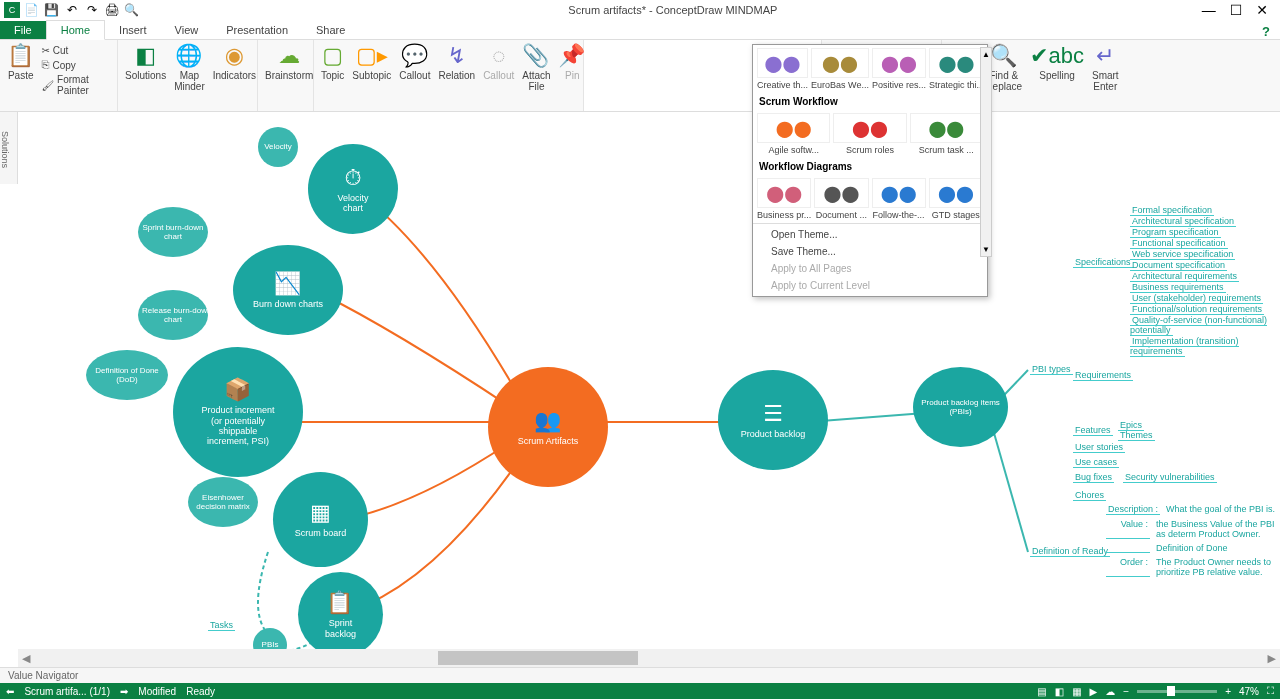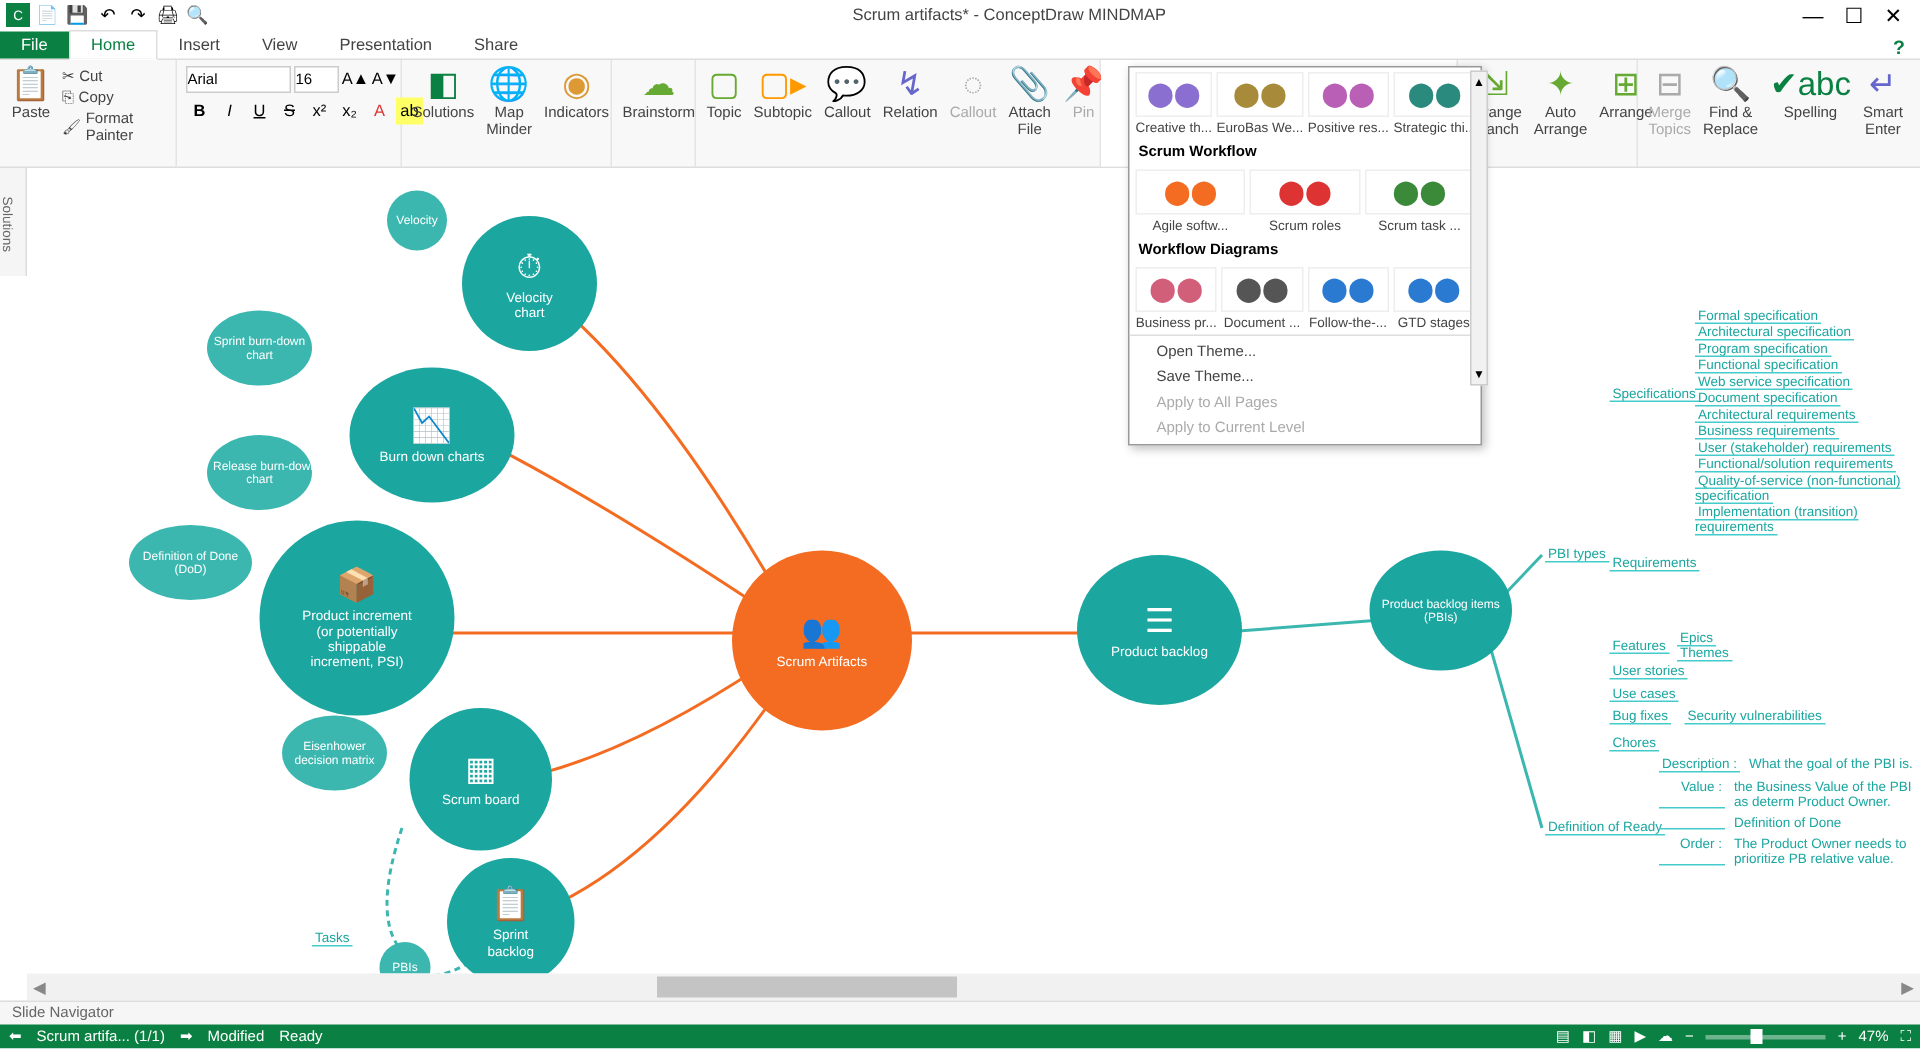--- a/index.html
+++ b/index.html
@@ -115,41 +115,20 @@
         </div>
       <div class="col" style="margin-top:2px">
         <div class="btn-small">✂ <span>Cut</span></div>
         <div class="btn-small">⎘ <span>Copy</span></div>
         <div class="btn-small">🖌 <span>Format Painter</span></div>
       </div>
     </div>
     <div class="group-label">Clipboard</div>
   </div>
 
-  <div class="group" style="width:150px">
-    <div class="group-body col" style="padding:2px">
-      <div class="font-row">
-        <input class="font-sel font-name" value="Arial" style="">
-        <input class="font-sel font-size" value="16" style="">
-        <span class="fmt-btn">A▲</span>
-        <span class="fmt-btn">A▼</span>
-      </div>
-      <div class="font-row">
-        <span class="fmt-btn" style="font-weight:bold">B</span>
-        <span class="fmt-btn" style="font-style:italic">I</span>
-        <span class="fmt-btn" style="text-decoration:underline">U</span>
-        <span class="fmt-btn" style="text-decoration:line-through">S</span>
-        <span class="fmt-btn">x²</span>
-        <span class="fmt-btn">x₂</span>
-        <span class="fmt-btn" style="color:#d33">A</span>
-        <span class="fmt-btn" style="background:#ff6">ab</span>
-      </div>
-    </div>
-    <div class="group-label">Font</div>
-  </div>
 
   <div class="group" style="width:140px">
     <div class="group-body">
       <div class="btn-v">
           <span class="ico" style="color:#0b8043">◧</span>
           <span>Solutions</span>
         </div>
       <div class="btn-v">
           <span class="ico">🌐</span>
           <span style="white-space:pre">Map
@@ -350,21 +329,21 @@
         <div class="link" style="position: static; margin-bottom: 1px;"><span class="link-box">Formal specification</span></div>
         <div class="link" style="position: static; margin-bottom: 1px;"><span class="link-box">Architectural specification</span></div>
         <div class="link" style="position: static; margin-bottom: 1px;"><span class="link-box">Program specification</span></div>
         <div class="link" style="position: static; margin-bottom: 1px;"><span class="link-box">Functional specification</span></div>
         <div class="link" style="position: static; margin-bottom: 1px;"><span class="link-box">Web service specification</span></div>
         <div class="link" style="position: static; margin-bottom: 1px;"><span class="link-box">Document specification</span></div>
         <div class="link" style="position: static; margin-bottom: 1px;"><span class="link-box">Architectural requirements</span></div>
         <div class="link" style="position: static; margin-bottom: 1px;"><span class="link-box">Business requirements</span></div>
         <div class="link" style="position: static; margin-bottom: 1px;"><span class="link-box">User (stakeholder) requirements</span></div>
         <div class="link" style="position: static; margin-bottom: 1px;"><span class="link-box">Functional/solution requirements</span></div>
-        <div class="link" style="position: static; margin-bottom: 1px;"><span class="link-box">Quality-of-service (non-functional) specification</span></div>
+        <div class="link" style="position: static; margin-bottom: 1px;"><span class="link-box">Quality-of-service (non-functional) potentially</span></div>
         <div class="link" style="position: static; margin-bottom: 1px;"><span class="link-box">Implementation (transition) requirements</span></div>
       </div>
     <div class="link" style="left:1055px;top:258px"><span class="link-box">Requirements</span></div>
     <div class="link" style="left:1055px;top:313px"><span class="link-box">Features</span></div>
     <div id="feat-list" style="position:absolute;left:1100px;top:308px">
         <div class="link" style="position: static;"><span class="link-box">Epics</span></div>
         <div class="link" style="position: static;"><span class="link-box">Themes</span></div>
       </div>
     <div class="link" style="left:1055px;top:330px"><span class="link-box">User stories</span></div>
     <div class="link" style="left:1055px;top:345px"><span class="link-box">Use cases</span></div>
@@ -457,21 +436,21 @@
     <div class="gal-menu-item">Save Theme...</div>
     <div class="gal-menu-item disabled">Apply to All Pages</div>
     <div class="gal-menu-item disabled">Apply to Current Level</div>
   </div>
 </div>
 <div style="position:absolute;left:980px;top:47px;width:12px;height:210px;background:#f1f1f1;border:1px solid #ccc;z-index:101">
     <div style="position:absolute;top:2px;left:1px;right:1px;text-align:center;font-size:8px">▲</div>
     <div style="position:absolute;bottom:2px;left:1px;right:1px;text-align:center;font-size:8px">▼</div>
   </div>
 
-<div class="slidenav">Slide Navigator</div>
+<div class="slidenav">Value Navigator</div>
 
 <div class="status">
   <span>⬅</span>
   <span>Scrum artifa... (1/1)</span>
   <span>➡</span>
   <span>Modified</span>
   <span>Ready</span>
   <div class="status-right">
     <span>▤</span>
     <span>◧</span>

